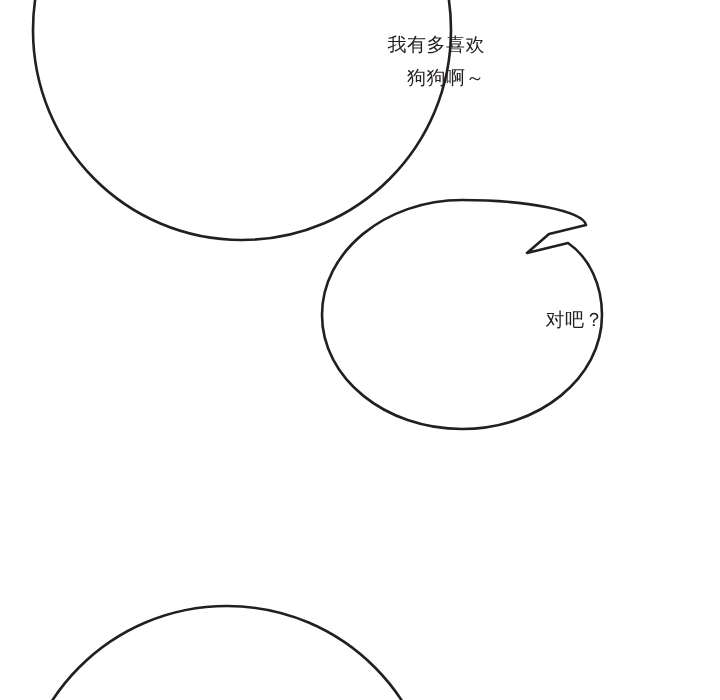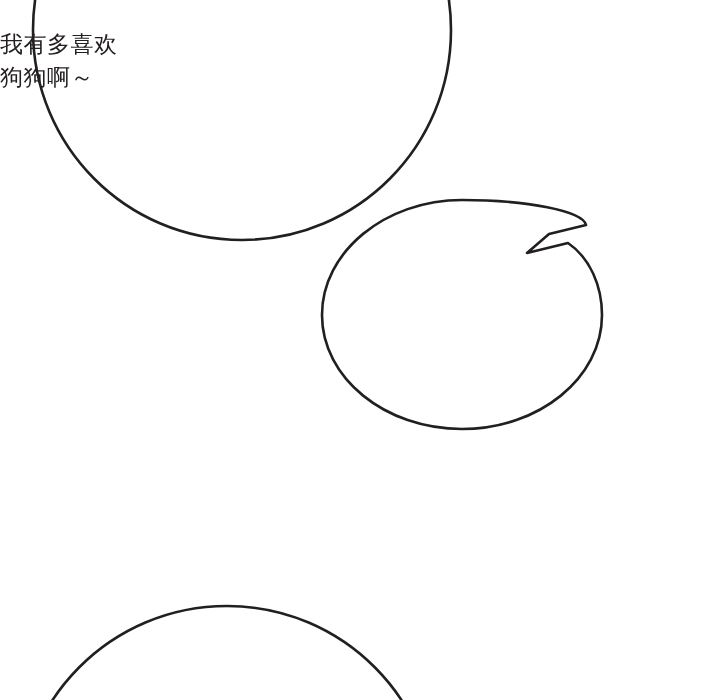--- a/index.html
+++ b/index.html
@@ -22,24 +22,24 @@
     top: 0;
     left: 0;
     width: 720px;
     height: 700px;
     display: block;
   }
   .bubble-text {
     position: absolute;
     color: #231f20;
     font-family: "DejaVu Sans", "Liberation Sans", sans-serif;
-    font-size: 23px;
+    font-size: 19px;
     line-height: 33px;
     letter-spacing: 0.5px;
-    text-align: left;
+    text-align: right;
     white-space: pre-line;
     font-weight: 400;
     user-select: none;
   }
   #bubble-1-text {
     left: 0px;
     top: 28px;
     width: 485px;
   }
   #bubble-2-text {
@@ -80,14 +80,15 @@
                C 343 606 436 700 436 816
                C 436 932 343 1026 227 1026
                C 111 1026 18 932 18 816
                C 18 700 111 606 227 606 Z" fill="#ffffff" stroke="#231f20" stroke-width="2.6" stroke-linejoin="round" stroke-linecap="round"></path>
     </g>
   </svg>
 
   <div class="bubble-text" id="bubble-1-text">我有多喜欢
 狗狗啊～</div>
 
+  <div class="bubble-text" id="bubble-2-text">对吧？</div>
 
 </div>
 
 </body></html>

